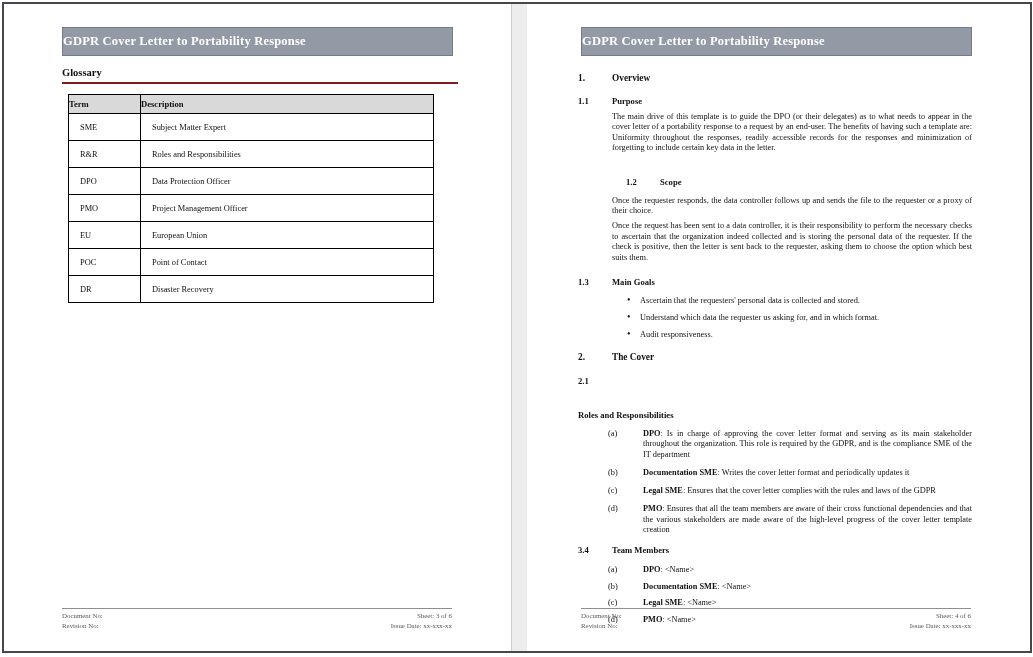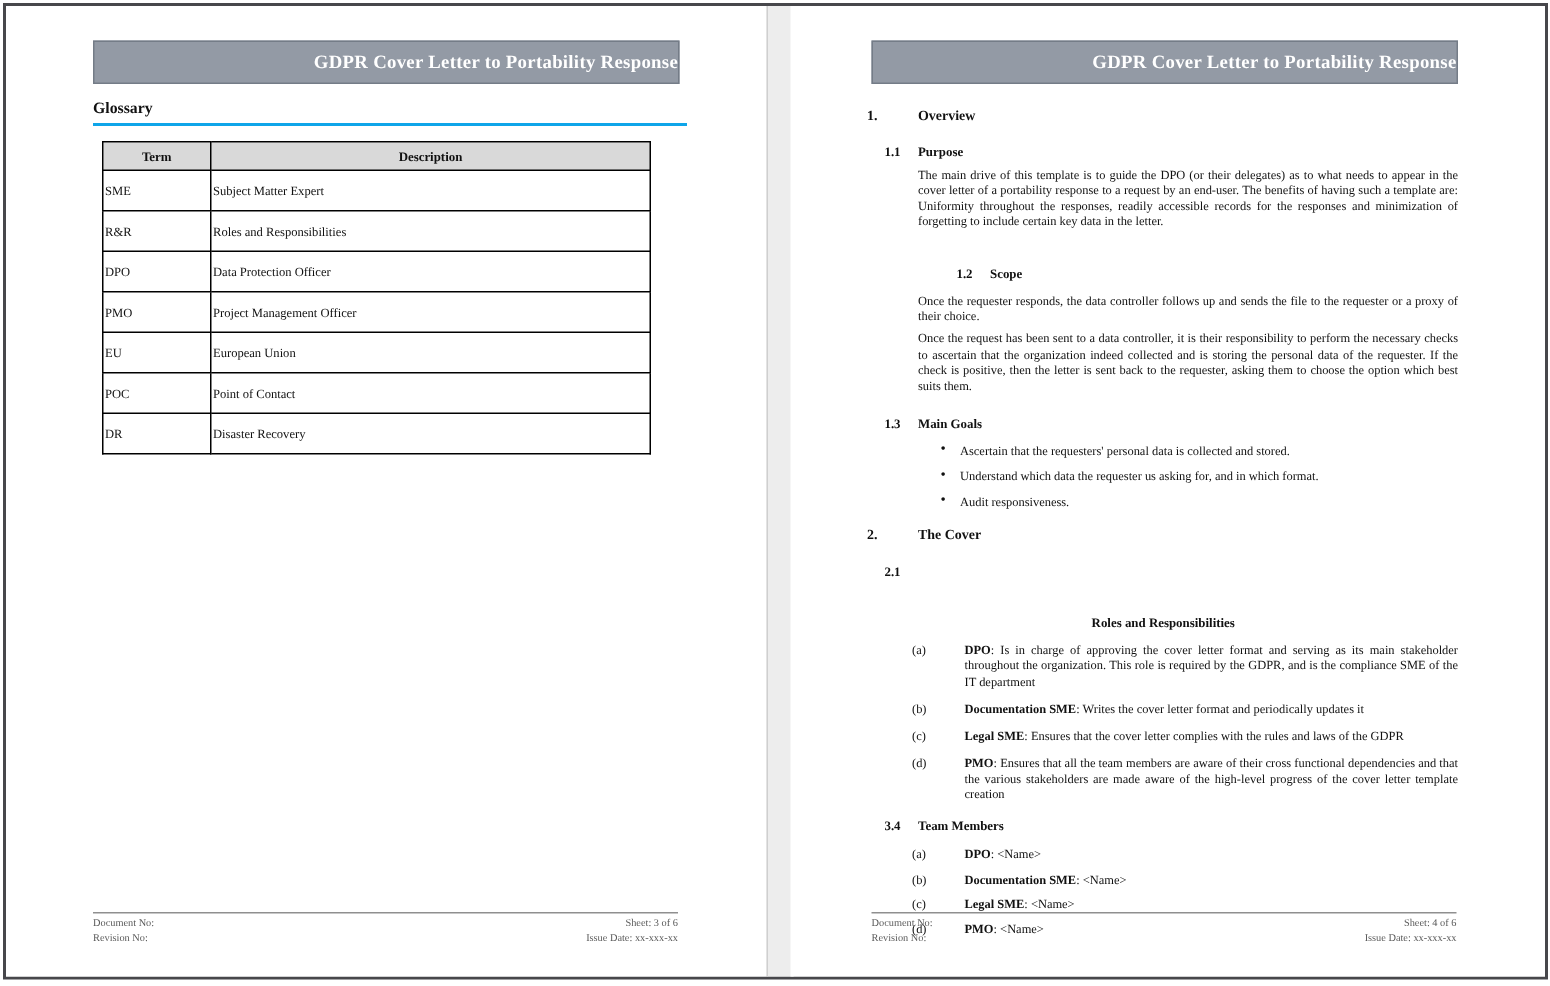--- a/index.html
+++ b/index.html
@@ -29,61 +29,61 @@
   }
   .banner {
     position: absolute;
     height: 27px;
     background: #939aa5;
     border: 1px solid #747c87;
     color: #ffffff;
     font-weight: bold;
     font-size: 12.5px;
     line-height: 26px;
-    text-align: right;
+    text-align: left;
     letter-spacing: 0.2px;
   }
   .banner-l { left: 58px; top: 23px; width: 389px; }
   .banner-r { left: 54px; top: 23px; width: 389px; }
 
   
   .glossary-head {
     position: absolute; left: 58px; top: 63px; width: 396px;
     font-weight: bold; font-size: 10.5px;
     padding-bottom: 4px;
-    border-bottom: 2px solid #0ea5e9;
+    border-bottom: 2px solid #7f1d1d;
   }
   .doc-table {
     position: absolute; left: 64px; top: 90px;
     border-collapse: collapse; table-layout: fixed;
     width: 365px;
     font-size: 8.4px;
   }
   .doc-table th {
     background: #d9d9d9;
     border: 1px solid #000;
     font-size: 8.6px; font-weight: bold;
-    height: 18px; text-align: center; vertical-align: middle;
+    height: 18px; text-align: left; vertical-align: middle;
     padding: 0;
   }
   .doc-table td {
     border: 1px solid #000;
     height: 26px; vertical-align: middle;
-    padding: 0 0 0 1px;
+    padding: 0 0 0 11px;
   }
 
   
   .content {
     position: absolute; left: 51px; top: 63px; width: 395px;
     font-size: 8.3px; line-height: 10.4px;
   }
   .h-row { display: flex; font-weight: bold; }
   .h-num { width: 34px; flex: 0 0 34px; }
   .h1 { font-size: 9.3px; line-height: 11px; }
-  .h2 { font-size: 8.6px; line-height: 11px; text-align: center; }
+  .h2 { font-size: 8.6px; line-height: 11px; }
   .para {
     margin-left: 34px; width: 360px;
     text-align: justify;
   }
   .bullets { }
   .bullet-item {
     position: relative;
     padding-left: 62px;
     line-height: 11px;
     margin-bottom: 6px;

